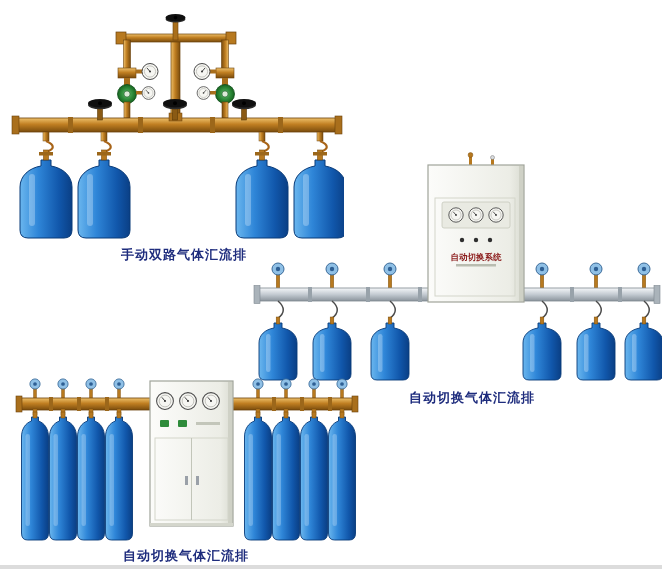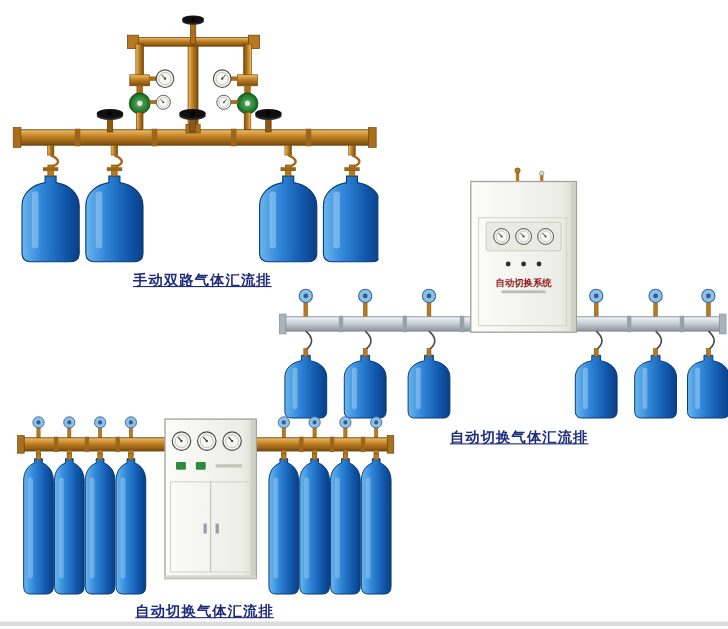--- a/index.html
+++ b/index.html
@@ -13,21 +13,20 @@
   }
   .art { position: absolute; }
   .caption {
     position: absolute;
     text-align: center;
     font-weight: bold;
     font-size: 13px;
     letter-spacing: 1px;
     color: #1e2c7d;
     white-space: nowrap;
-    text-decoration: underline;
   }
   .bottom-rule {
     position: absolute;
     left: 0; top: 565px;
     width: 662px; height: 4px;
     background: #dcdcdc;
   }
 </style>
 </head>
 <body>

